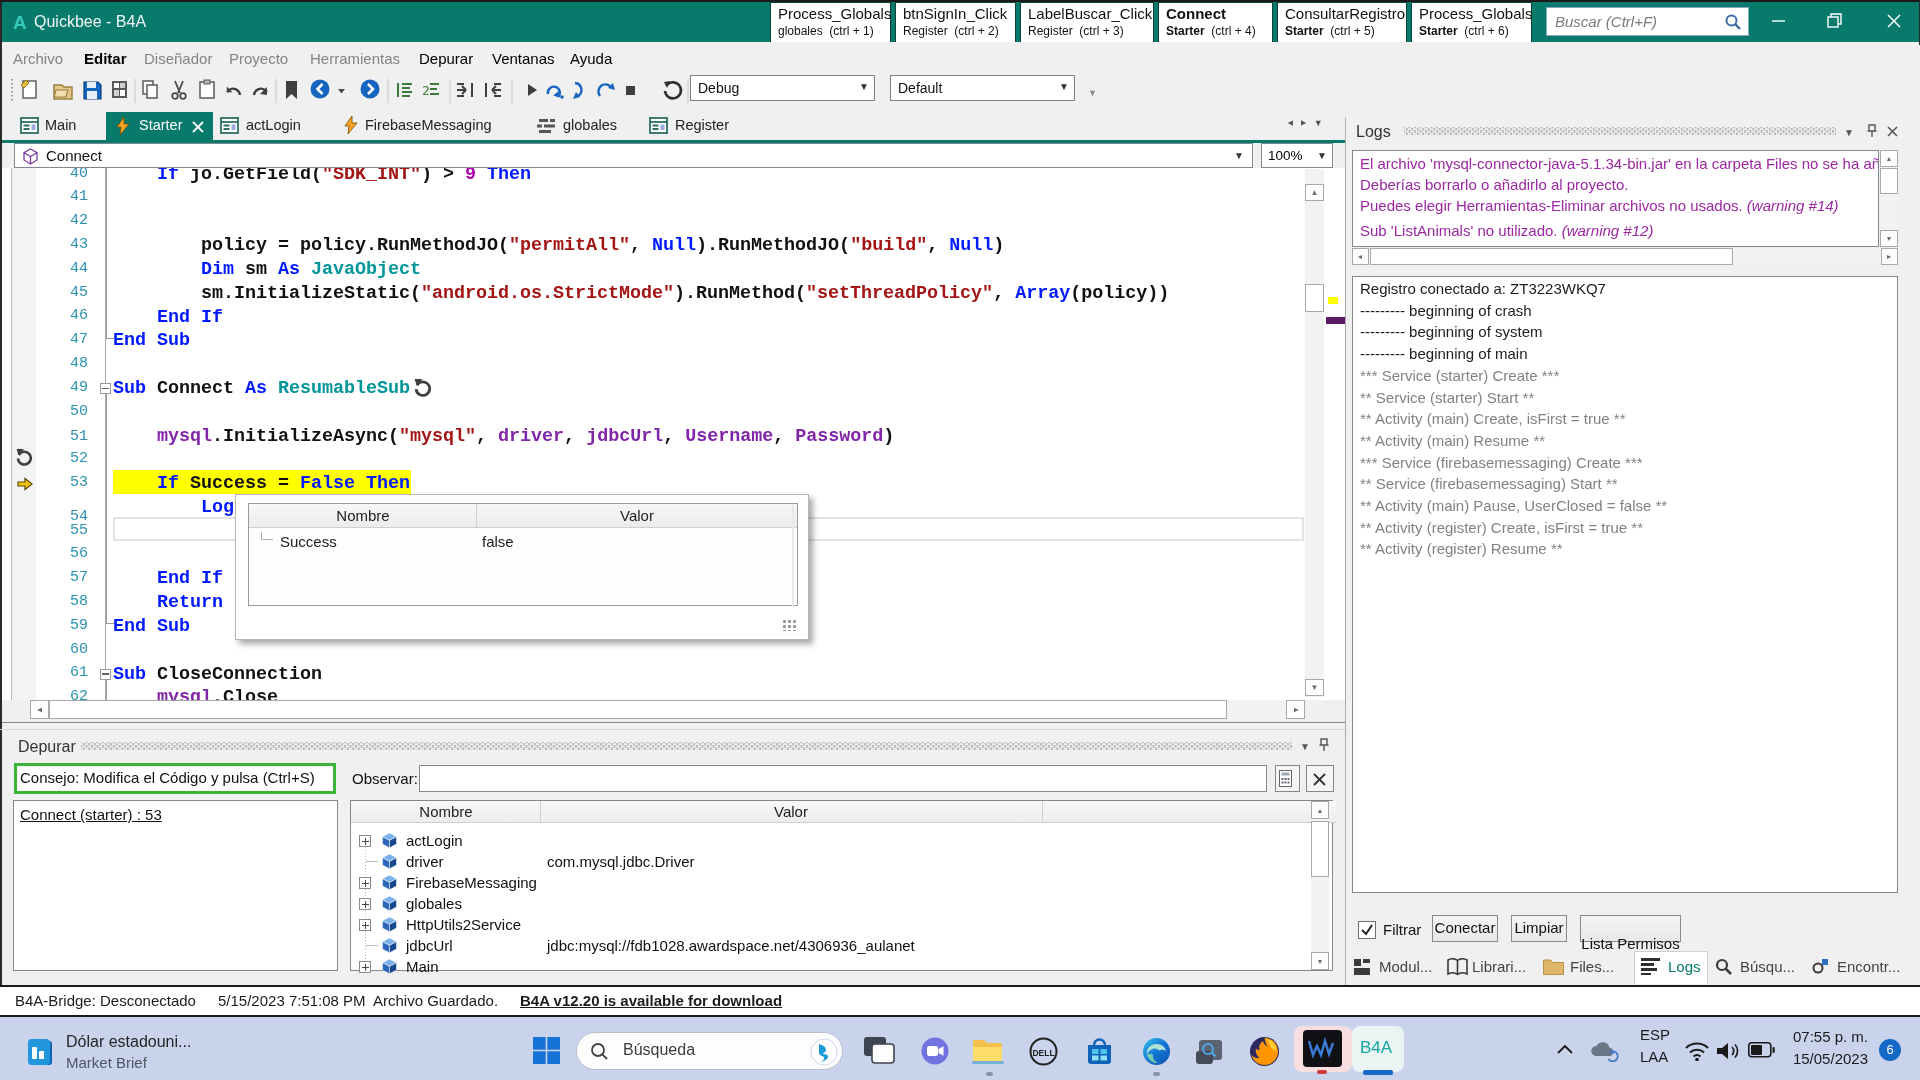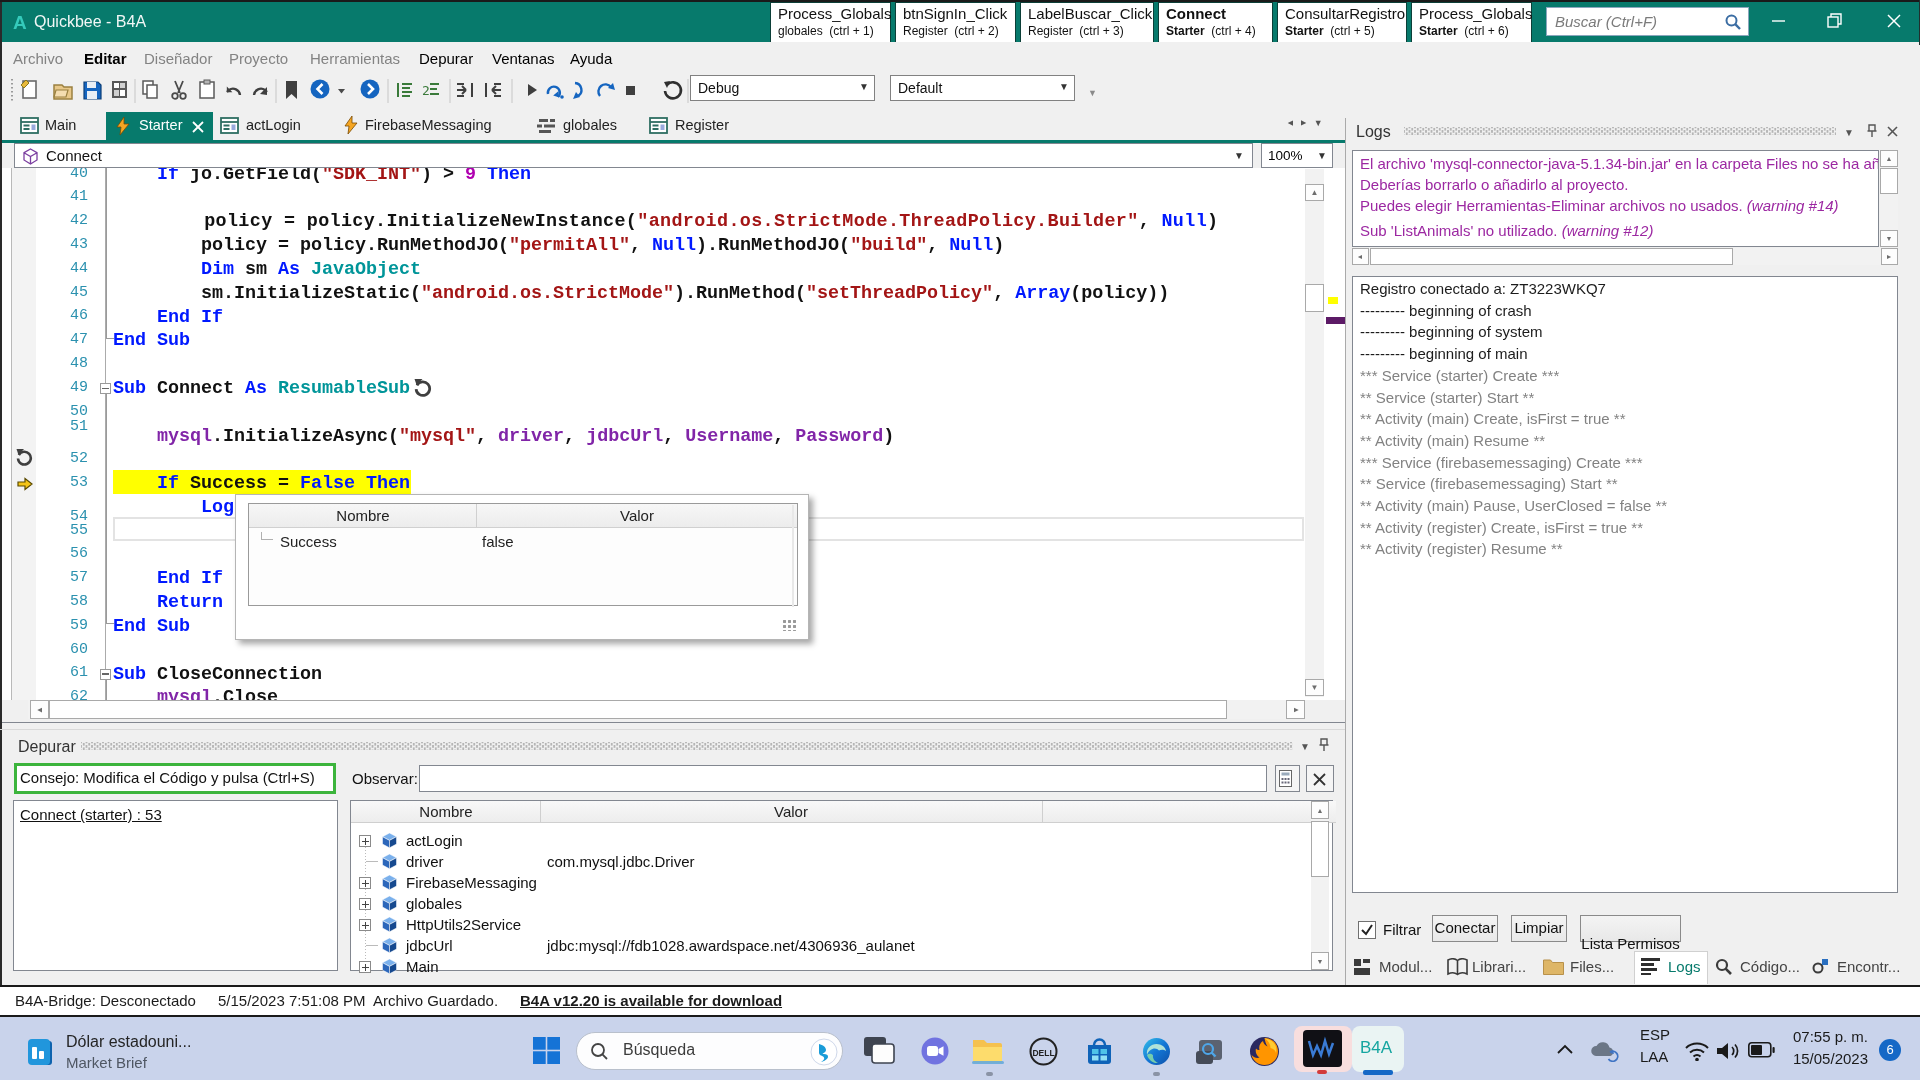--- a/index.html
+++ b/index.html
@@ -339,35 +339,34 @@
     <div class="ln" style="left:34px;top:15.8px">41</div>
     <div class="ln" style="left:34px;top:39.6px">42</div>
     <div class="ln" style="left:34px;top:63.4px">43</div>
     <div class="ln" style="left:34px;top:87.2px">44</div>
     <div class="ln" style="left:34px;top:111px">45</div>
     <div class="ln" style="left:34px;top:134.8px">46</div>
     <div class="ln" style="left:34px;top:158.6px">47</div>
     <div class="ln" style="left:34px;top:182.4px">48</div>
     <div class="ln" style="left:34px;top:206.2px">49</div>
     <div class="ln" style="left:34px;top:230px">50</div>
-    <div class="ln" style="left:34px;top:245px">51</div>
+    <div class="ln" style="left:34px;top:255px">51</div>
     <div class="ln" style="left:34px;top:277.6px">52</div>
     <div class="ln" style="left:34px;top:301.4px">53</div>
     <div class="ln" style="left:34px;top:335px">54</div>
     <div class="ln" style="left:34px;top:349px">55</div>
     <div class="ln" style="left:34px;top:372.8px">56</div>
     <div class="ln" style="left:34px;top:396.6px">57</div>
     <div class="ln" style="left:34px;top:420.4px">58</div>
     <div class="ln" style="left:34px;top:444.2px">59</div>
     <div class="ln" style="left:34px;top:468px">60</div>
     <div class="ln" style="left:34px;top:491.8px">61</div>
     <div class="ln" style="left:34px;top:515.6px">62</div>
 
   <div class="codeline" style="left:111px;top:-8px">    <span class="kw">If</span> jo.GetField(<span class="st">"SDK_INT"</span>) &gt; <span class="nu">9</span> <span class="kw">Then</span></div>
-  <div class="codeline" style="left:111px;top:39.6px;letter-spacing:0.36px">        policy = policy.InitializeNewInstance(<span class="st">"android.os.StrictMode.ThreadPolicy.Builder"</span>, <span class="kw">Null</span>)</div>
   <div class="codeline" style="left:111px;top:63.4px">        policy = policy.RunMethodJO(<span class="st">"permitAll"</span>, <span class="kw">Null</span>).RunMethodJO(<span class="st">"build"</span>, <span class="kw">Null</span>)</div>
   <div class="codeline" style="left:111px;top:87.2px">        <span class="kw">Dim</span> sm <span class="kw">As</span> <span class="ty">JavaObject</span></div>
   <div class="codeline" style="left:111px;top:111px">        sm.InitializeStatic(<span class="st">"android.os.StrictMode"</span>).RunMethod(<span class="st">"setThreadPolicy"</span>, <span class="kw">Array</span>(policy))</div>
   <div class="codeline" style="left:111px;top:134.8px">    <span class="kw">End If</span></div>
   <div class="codeline" style="left:111px;top:158.6px"><span class="kw">End Sub</span></div>
   <div class="codeline" style="left:111px;top:206.2px"><span class="kw">Sub</span> <span style="font-weight:bold">Connect</span> <span class="kw">As</span> <span class="ty">ResumableSub</span></div>
   <div class="codeline" style="left:111px;top:253.8px">    <span class="gv">mysql</span>.InitializeAsync(<span class="st">"mysql"</span>, <span class="gv">driver</span>, <span class="gv">jdbcUrl</span>, <span class="gv">Username</span>, <span class="gv">Password</span>)</div>
   <div class="codeline" style="left:111px;top:301.4px">    <span class="kw">If</span> Success = <span class="kw">False</span> <span class="kw">Then</span></div>
   <div class="codeline" style="left:111px;top:325.2px">        <span class="kw">Log</span></div>
   <div class="codeline" style="left:111px;top:396.6px">    <span class="kw">End If</span></div>
@@ -618,21 +617,21 @@
         <rect x="0" y="5" width="13" height="3"></rect>
         <rect x="0" y="10" width="16" height="3"></rect>
         <rect x="0" y="15" width="10" height="2"></rect>
       </g>
     </svg>
   <div class="btab" style="left:1668px;top:958px;color:#077a6c">Logs</div>
   <svg class="abs" style="left:1715px;top:958px" width="18" height="18" viewBox="0 0 18 18">
       <circle cx="7" cy="7" r="5" fill="none" stroke="#3b3b3b" stroke-width="2.2"></circle>
       <line x1="10.6" y1="10.6" x2="16" y2="16" stroke="#3b3b3b" stroke-width="2.6"></line>
     </svg>
-  <div class="btab" style="left:1740px;top:958px">Código...</div>
+  <div class="btab" style="left:1740px;top:958px">Búsqu...</div>
   <svg class="abs" style="left:1812px;top:959px" width="16" height="16" viewBox="0 0 16 16">
       <circle cx="6" cy="9" r="4.5" fill="none" stroke="#3b3b3b" stroke-width="2"></circle>
       <rect x="10" y="0" width="6" height="6" fill="#2a6fc0"></rect>
     </svg>
   <div class="btab" style="left:1837px;top:958px">Encontr...</div>
 </div>
 
 <div class="abs" style="left:0;top:985px;width:1920px;height:2px;background:#1a1a1a"></div>
 <div class="abs" style="left:0;top:987px;width:1920px;height:28px;background:#fff">
   <div class="abs" style="left:15px;top:5px;font-size:15px;color:#1c1c1c">B4A-Bridge: Desconectado</div>

